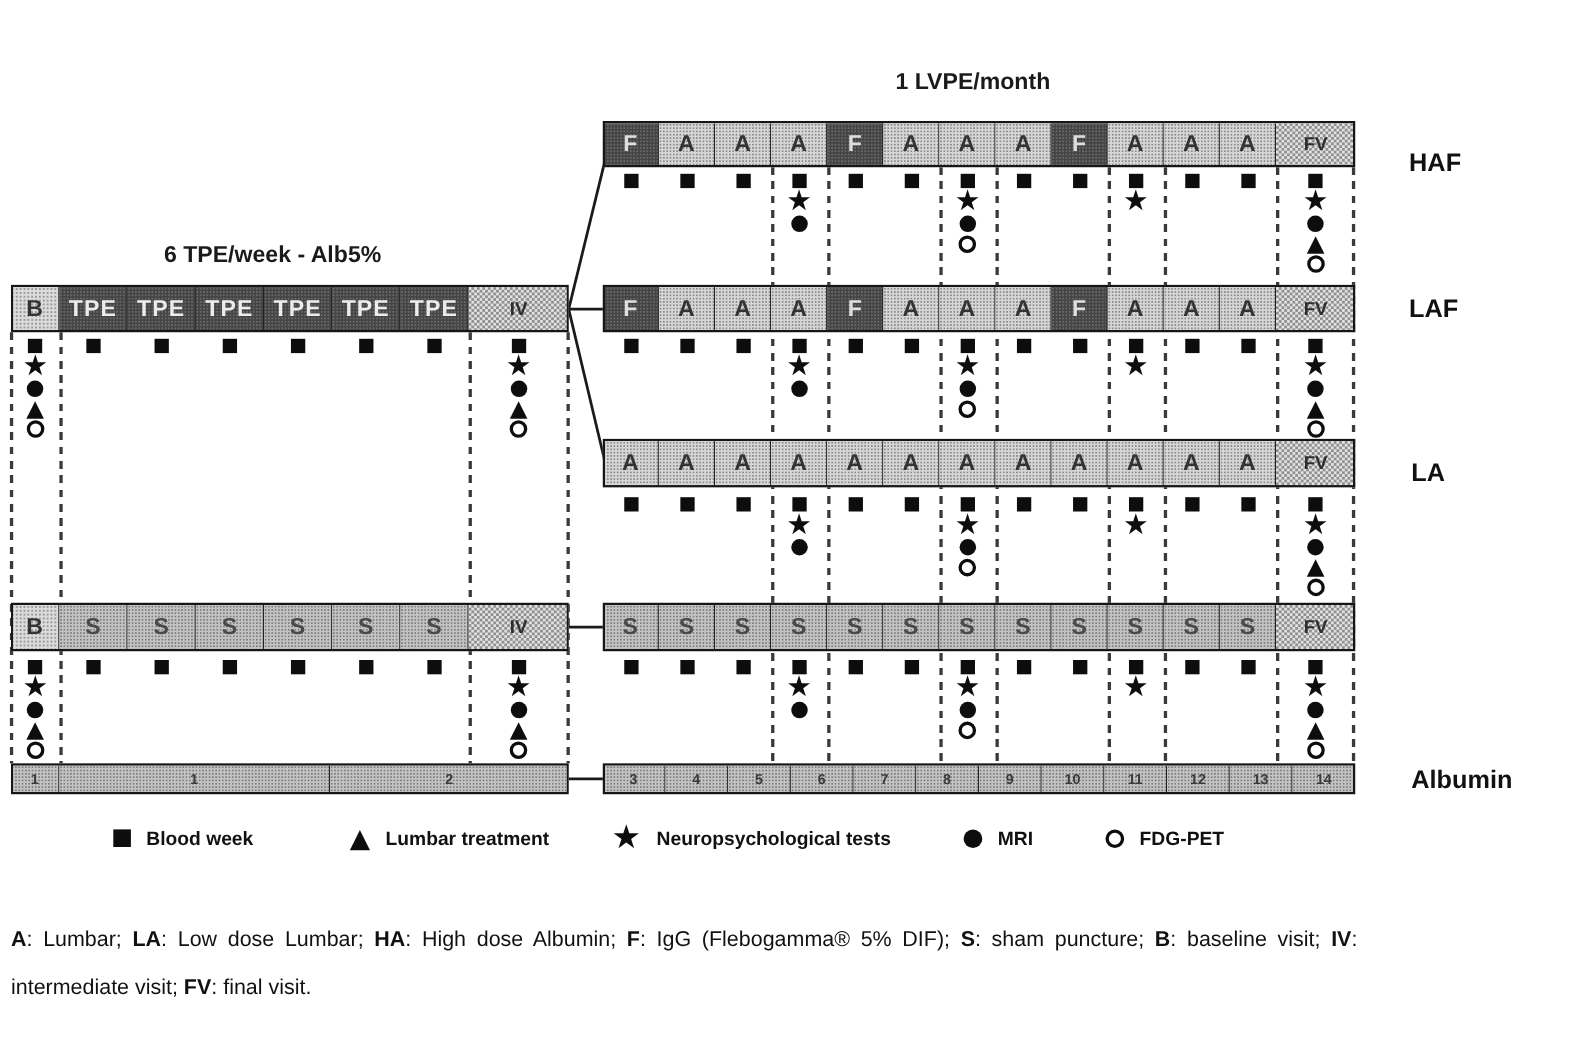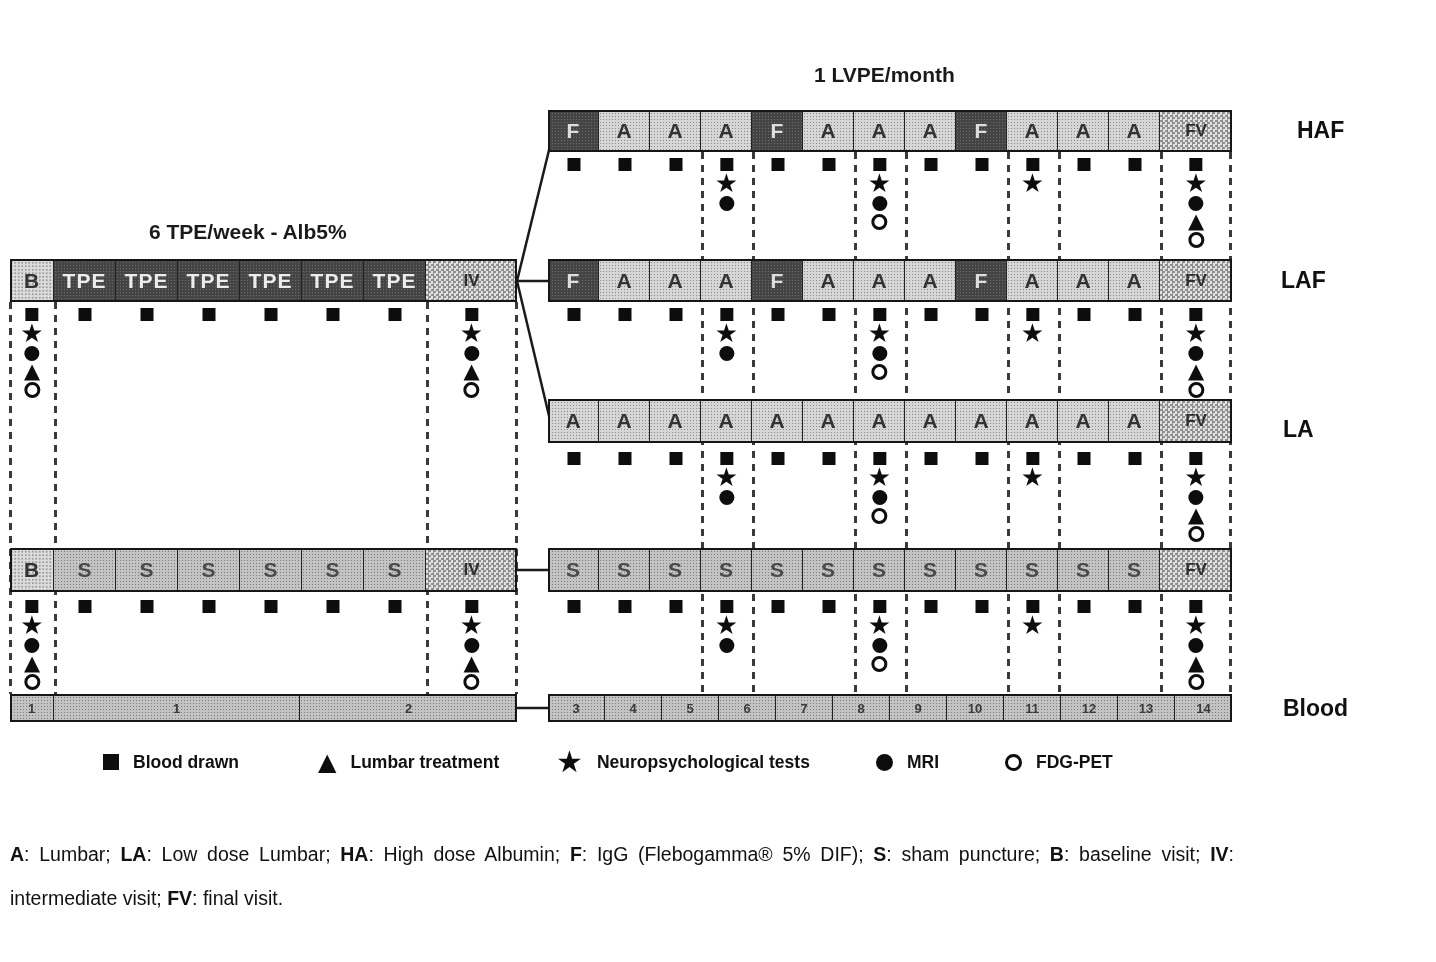--- a/index.html
+++ b/index.html
@@ -52,24 +52,24 @@
     <line x1="517" y1="281" x2="551" y2="142" stroke="#1a1a1a" stroke-width="2.5"></line>
     <line x1="517" y1="281" x2="550" y2="281" stroke="#1a1a1a" stroke-width="2.5"></line>
     <line x1="517" y1="281" x2="550" y2="420" stroke="#1a1a1a" stroke-width="2.5"></line>
     <line x1="517" y1="570" x2="550" y2="570" stroke="#1a1a1a" stroke-width="2.5"></line>
     <line x1="517" y1="708" x2="550" y2="708" stroke="#1a1a1a" stroke-width="2.5"></line>
   </svg>
 
   <div class="title" style="left:149px;top:220px;">6 TPE/week - Alb5%</div>
   <div class="title" style="left:814px;top:63px;">1 LVPE/month</div>
 
-  <div class="arm-label" style="left:1281px;top:117px;margin-left:16px;">HAF</div>
+  <div class="arm-label" style="left:1281px;top:134px;">HAF</div>
   <div class="arm-label" style="left:1281px;top:267px;">LAF</div>
   <div class="arm-label" style="left:1283px;top:416px;">LA</div>
-  <div class="arm-label" style="left:1283px;top:695px;">Blood</div>
+  <div class="arm-label" style="left:1283px;top:695px;">Albumin</div>
 
   <div id="bars-root">
       <div class="vdash" style="left: 701px; top: 152px; height: 542px;"></div>
       <div class="vdash" style="left: 752px; top: 152px; height: 542px;"></div>
       <div class="vdash" style="left: 854px; top: 152px; height: 542px;"></div>
       <div class="vdash" style="left: 905px; top: 152px; height: 542px;"></div>
       <div class="vdash" style="left: 1007px; top: 152px; height: 542px;"></div>
       <div class="vdash" style="left: 1058px; top: 152px; height: 542px;"></div>
       <div class="vdash" style="left: 1160px; top: 152px; height: 542px;"></div>
       <div class="vdash" style="left: 1229px; top: 152px; height: 542px;"></div>
@@ -434,21 +434,21 @@
         <div class="cell cell-mid cell-month" style="left: 454px; width: 57px;">11</div>
         <div class="cell cell-mid cell-month" style="left: 511px; width: 57px;">12</div>
         <div class="cell cell-mid cell-month" style="left: 568px; width: 57px;">13</div>
         <div class="cell cell-mid cell-month last" style="left: 625px; width: 57px;">14</div>
       </div>
     </div>
 
   <div id="legend">
       <div class="legend-item" style="left: 103px;">
         <div class="lg-square"></div>
-        <span class="lbl">Blood drawn</span>
+        <span class="lbl">Blood week</span>
       </div>
       <div class="legend-item" style="left: 318px;">
         <span class="lg-triangle">▲</span>
         <span class="lbl">Lumbar treatment</span>
       </div>
       <div class="legend-item" style="left: 556px;">
         <span class="lg-star">★</span>
         <span class="lbl">Neuropsychological tests</span>
       </div>
       <div class="legend-item" style="left: 876px;">

